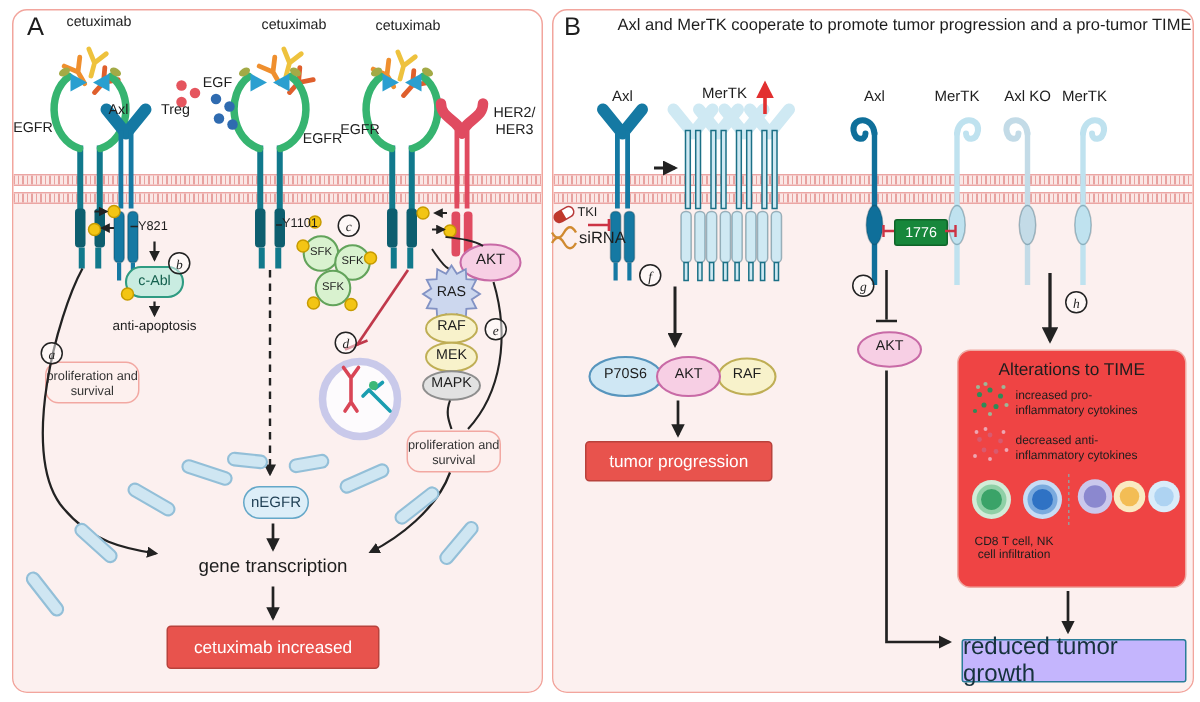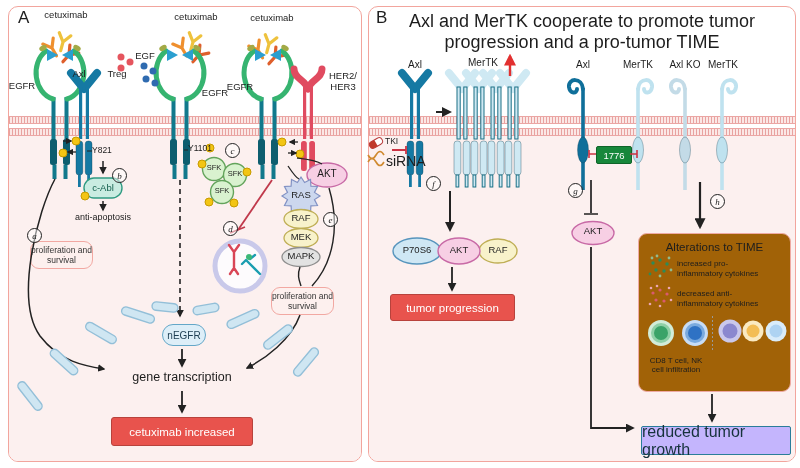--- a/index.html
+++ b/index.html
@@ -18,21 +18,21 @@
   .box-red{position:absolute;background:#e8534d;border:1.8px solid #b8423c;border-radius:3px;color:#fff;
         display:flex;align-items:center;justify-content:center;font-size:11.5px;}
   .box-soft{position:absolute;background:#fdf0ee;border:1.4px solid #f2a8a2;border-radius:9px;color:#333;
         display:flex;align-items:center;justify-content:center;font-size:8.5px;text-align:center;line-height:1.2;}
   .box-blue{position:absolute;background:#c4b5fd;border:1.8px solid #2a7d99;border-radius:2px;color:#16323c;
         display:flex;align-items:center;justify-content:center;font-size:16px;}
   .box-negfr{position:absolute;background:#ddeef8;border:1.4px solid #64a7c8;border-radius:11px;color:#1d3d52;
         display:flex;align-items:center;justify-content:center;font-size:10px;}
   .box-green{position:absolute;background:#17873b;border:1.2px solid #0f6429;border-radius:2px;color:#fff;
         display:flex;align-items:center;justify-content:center;font-size:9.5px;}
-  .box-time{position:absolute;background:#a16207;border:1.5px solid #efaaa3;border-radius:9px;}
+  .box-time{position:absolute;background:#ef4444;border:1.5px solid #efaaa3;border-radius:9px;}
   svg.overlay{position:absolute;left:0;top:0;pointer-events:none;}
 </style>
 </head>
 <body>
 
 <div class="panel" style="left:8px;top:6px;width:352px;height:454px;">
   <div class="intracell" style="top:123px;"></div>
   <div class="mem" style="top:109px;"></div>
   <div class="mem" style="top:121px;"></div>
 </div>
@@ -371,26 +371,26 @@
 
   <div class="lbl" style="left:120px;top:370px;width:124px;font-size:12.5px;">gene transcription</div>
 
   <div class="step" style="left:27px;top:228px;">a</div>
   <div class="step" style="left:112px;top:168px;">b</div>
   <div class="step" style="left:225px;top:143px;">c</div>
   <div class="step" style="left:223px;top:221px;">d</div>
   <div class="step" style="left:323px;top:212px;">e</div>
 
   <div class="lbl" style="left:376px;top:8px;font-size:17px;">B</div>
-  <div class="lbl" style="left:384px;top:11px;width:396px;font-size:18px;font-weight:500;">Axl and MerTK cooperate to promote tumor progression and a pro-tumor TIME</div>
+  <div class="lbl" style="left:405px;top:11px;width:396px;font-size:11px;font-weight:500;">Axl and MerTK cooperate to promote tumor progression and a pro-tumor TIME</div>
 
   <div class="lbl" style="left:400px;top:59px;width:30px;font-size:10px;">Axl</div>
   <div class="lbl" style="left:460px;top:57px;width:46px;font-size:10px;">MerTK</div>
   <div class="lbl" style="left:385px;top:137px;width:24px;font-size:8.5px;text-align:left;">TKI</div>
-  <div class="lbl" style="left:386px;top:153px;width:34px;font-size:14px;text-align:center;">siRNA</div>
+  <div class="lbl" style="left:386px;top:153px;width:34px;font-size:11px;text-align:left;">siRNA</div>
   <div class="lbl" style="left:394px;top:245px;width:46px;font-size:9.5px;">P70S6</div>
   <div class="lbl" style="left:438px;top:245px;width:42px;font-size:9.5px;">AKT</div>
   <div class="lbl" style="left:479px;top:245px;width:38px;font-size:9.5px;">RAF</div>
 
   <div class="lbl" style="left:569px;top:59px;width:28px;font-size:10px;">Axl</div>
   <div class="lbl" style="left:615px;top:59px;width:46px;font-size:10px;">MerTK</div>
   <div class="lbl" style="left:572px;top:226px;width:42px;font-size:9.5px;">AKT</div>
 
   <div class="lbl" style="left:663px;top:59px;width:44px;font-size:10px;">Axl KO</div>
   <div class="lbl" style="left:700px;top:59px;width:46px;font-size:10px;">MerTK</div>

